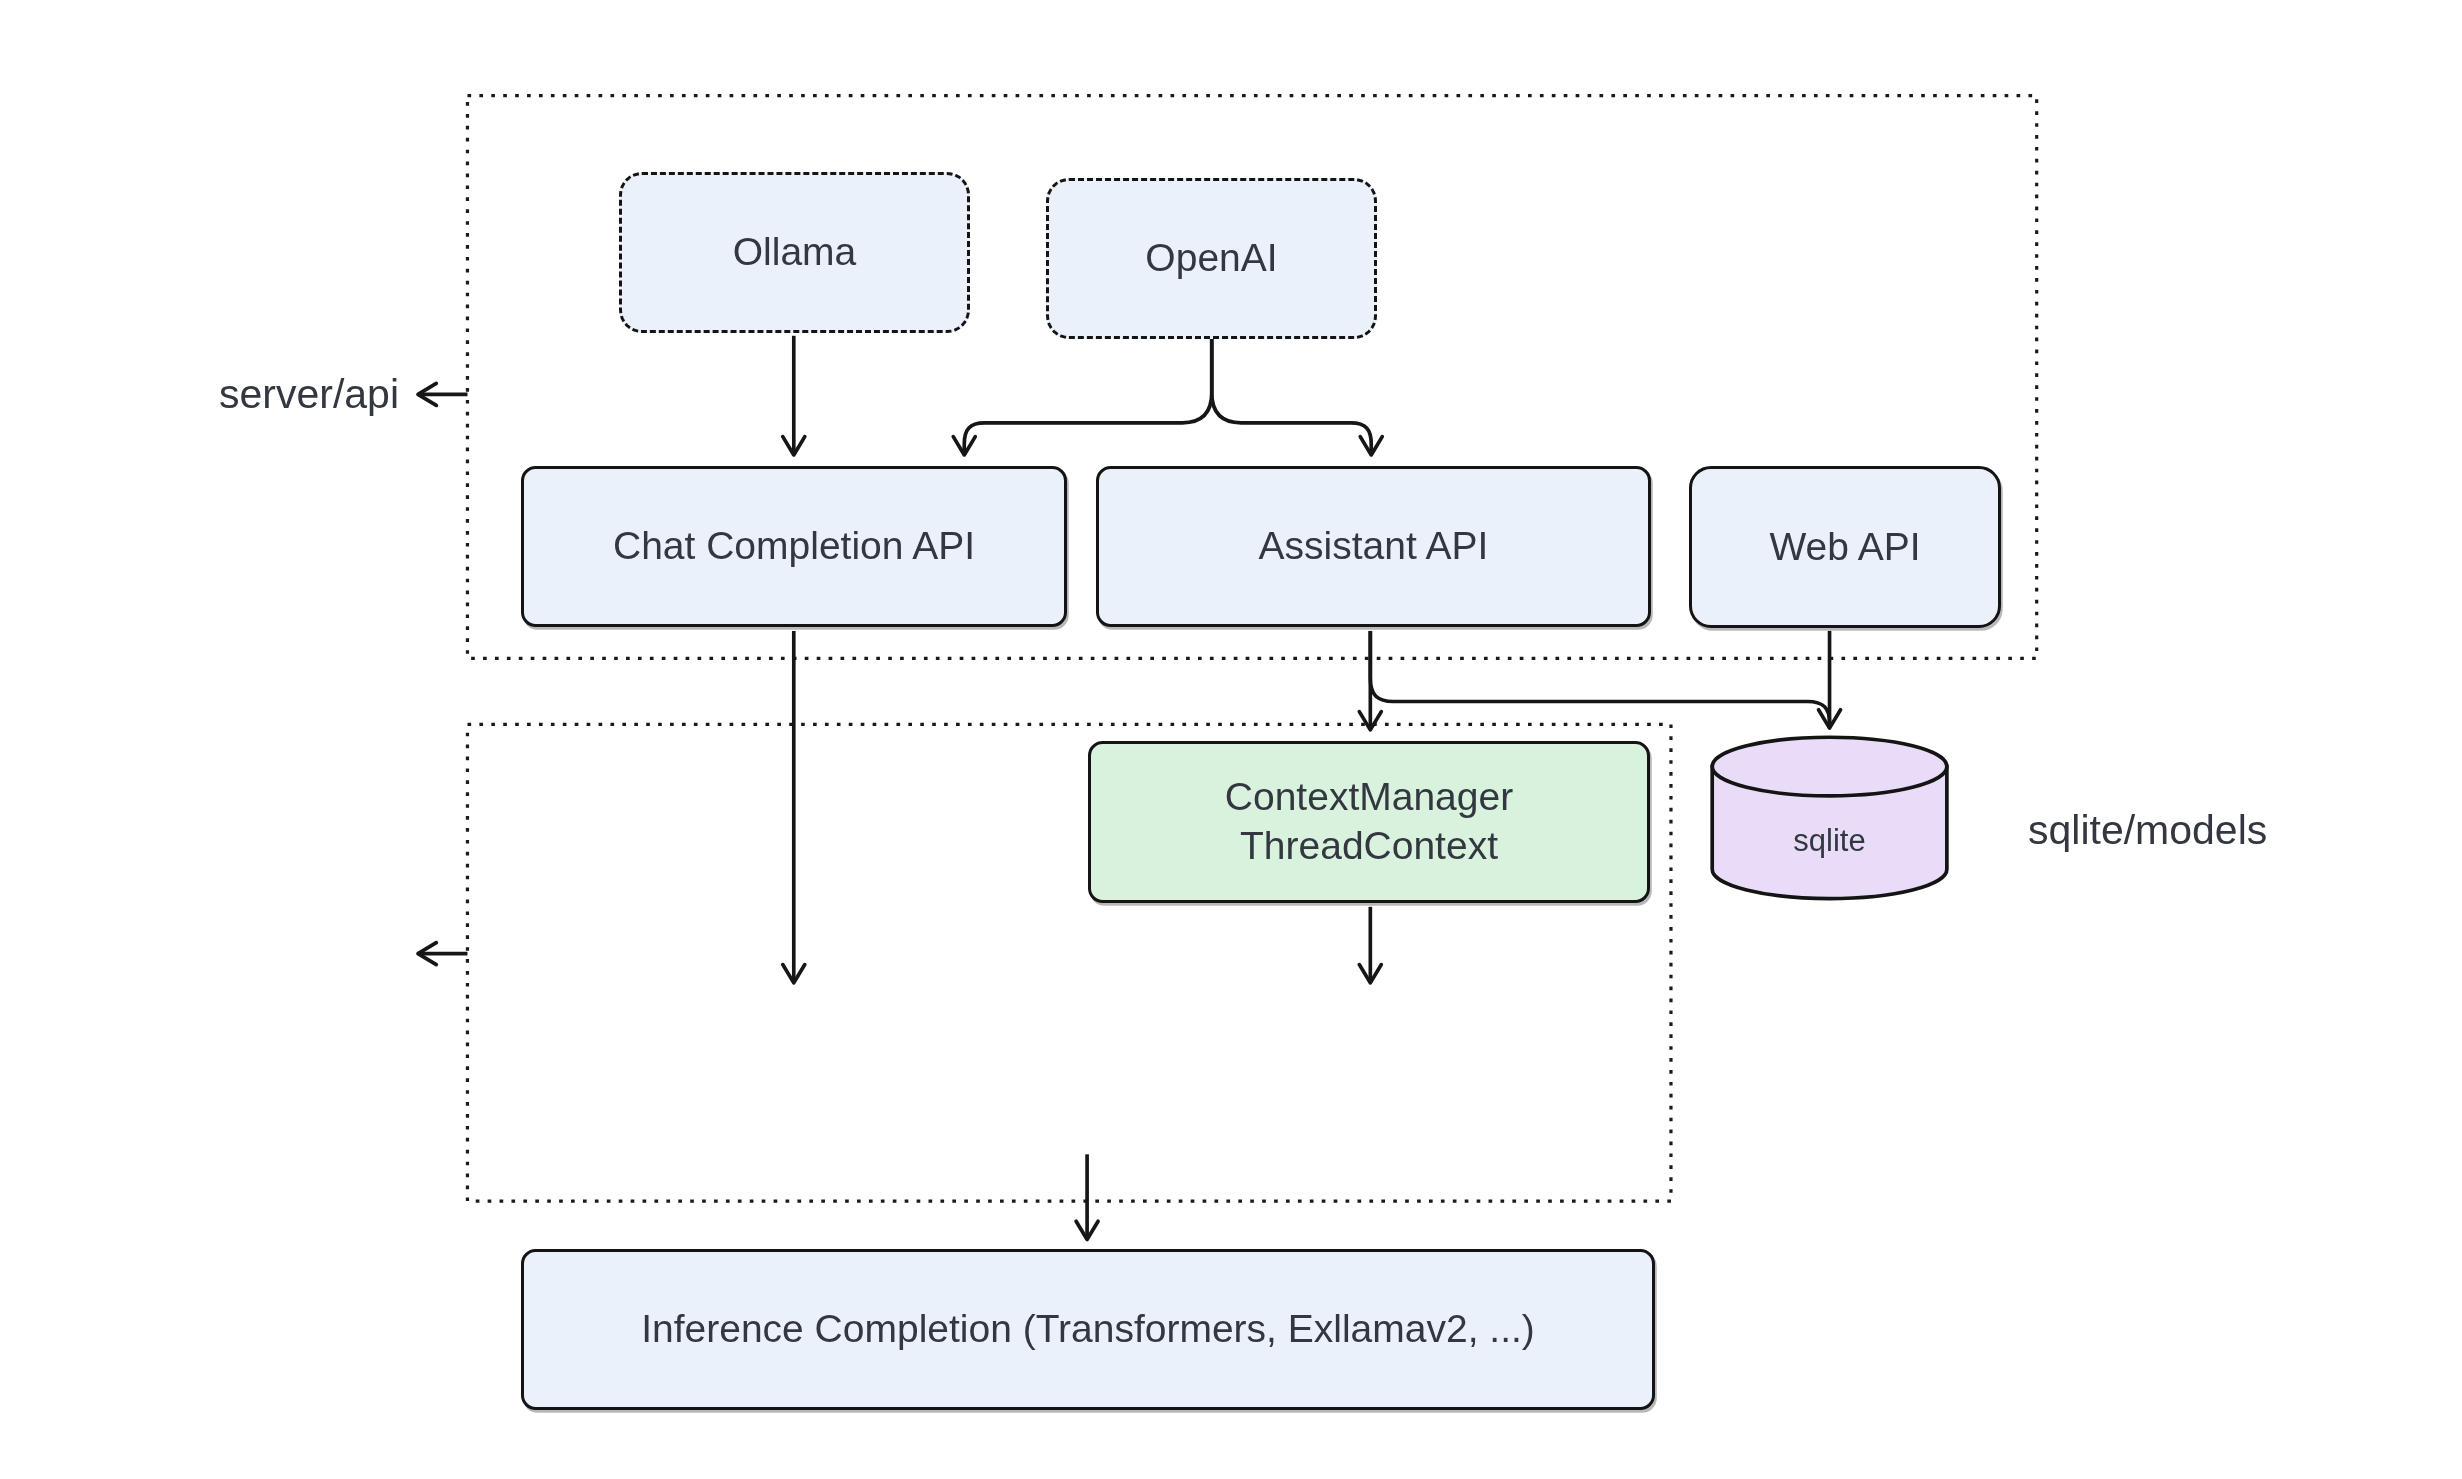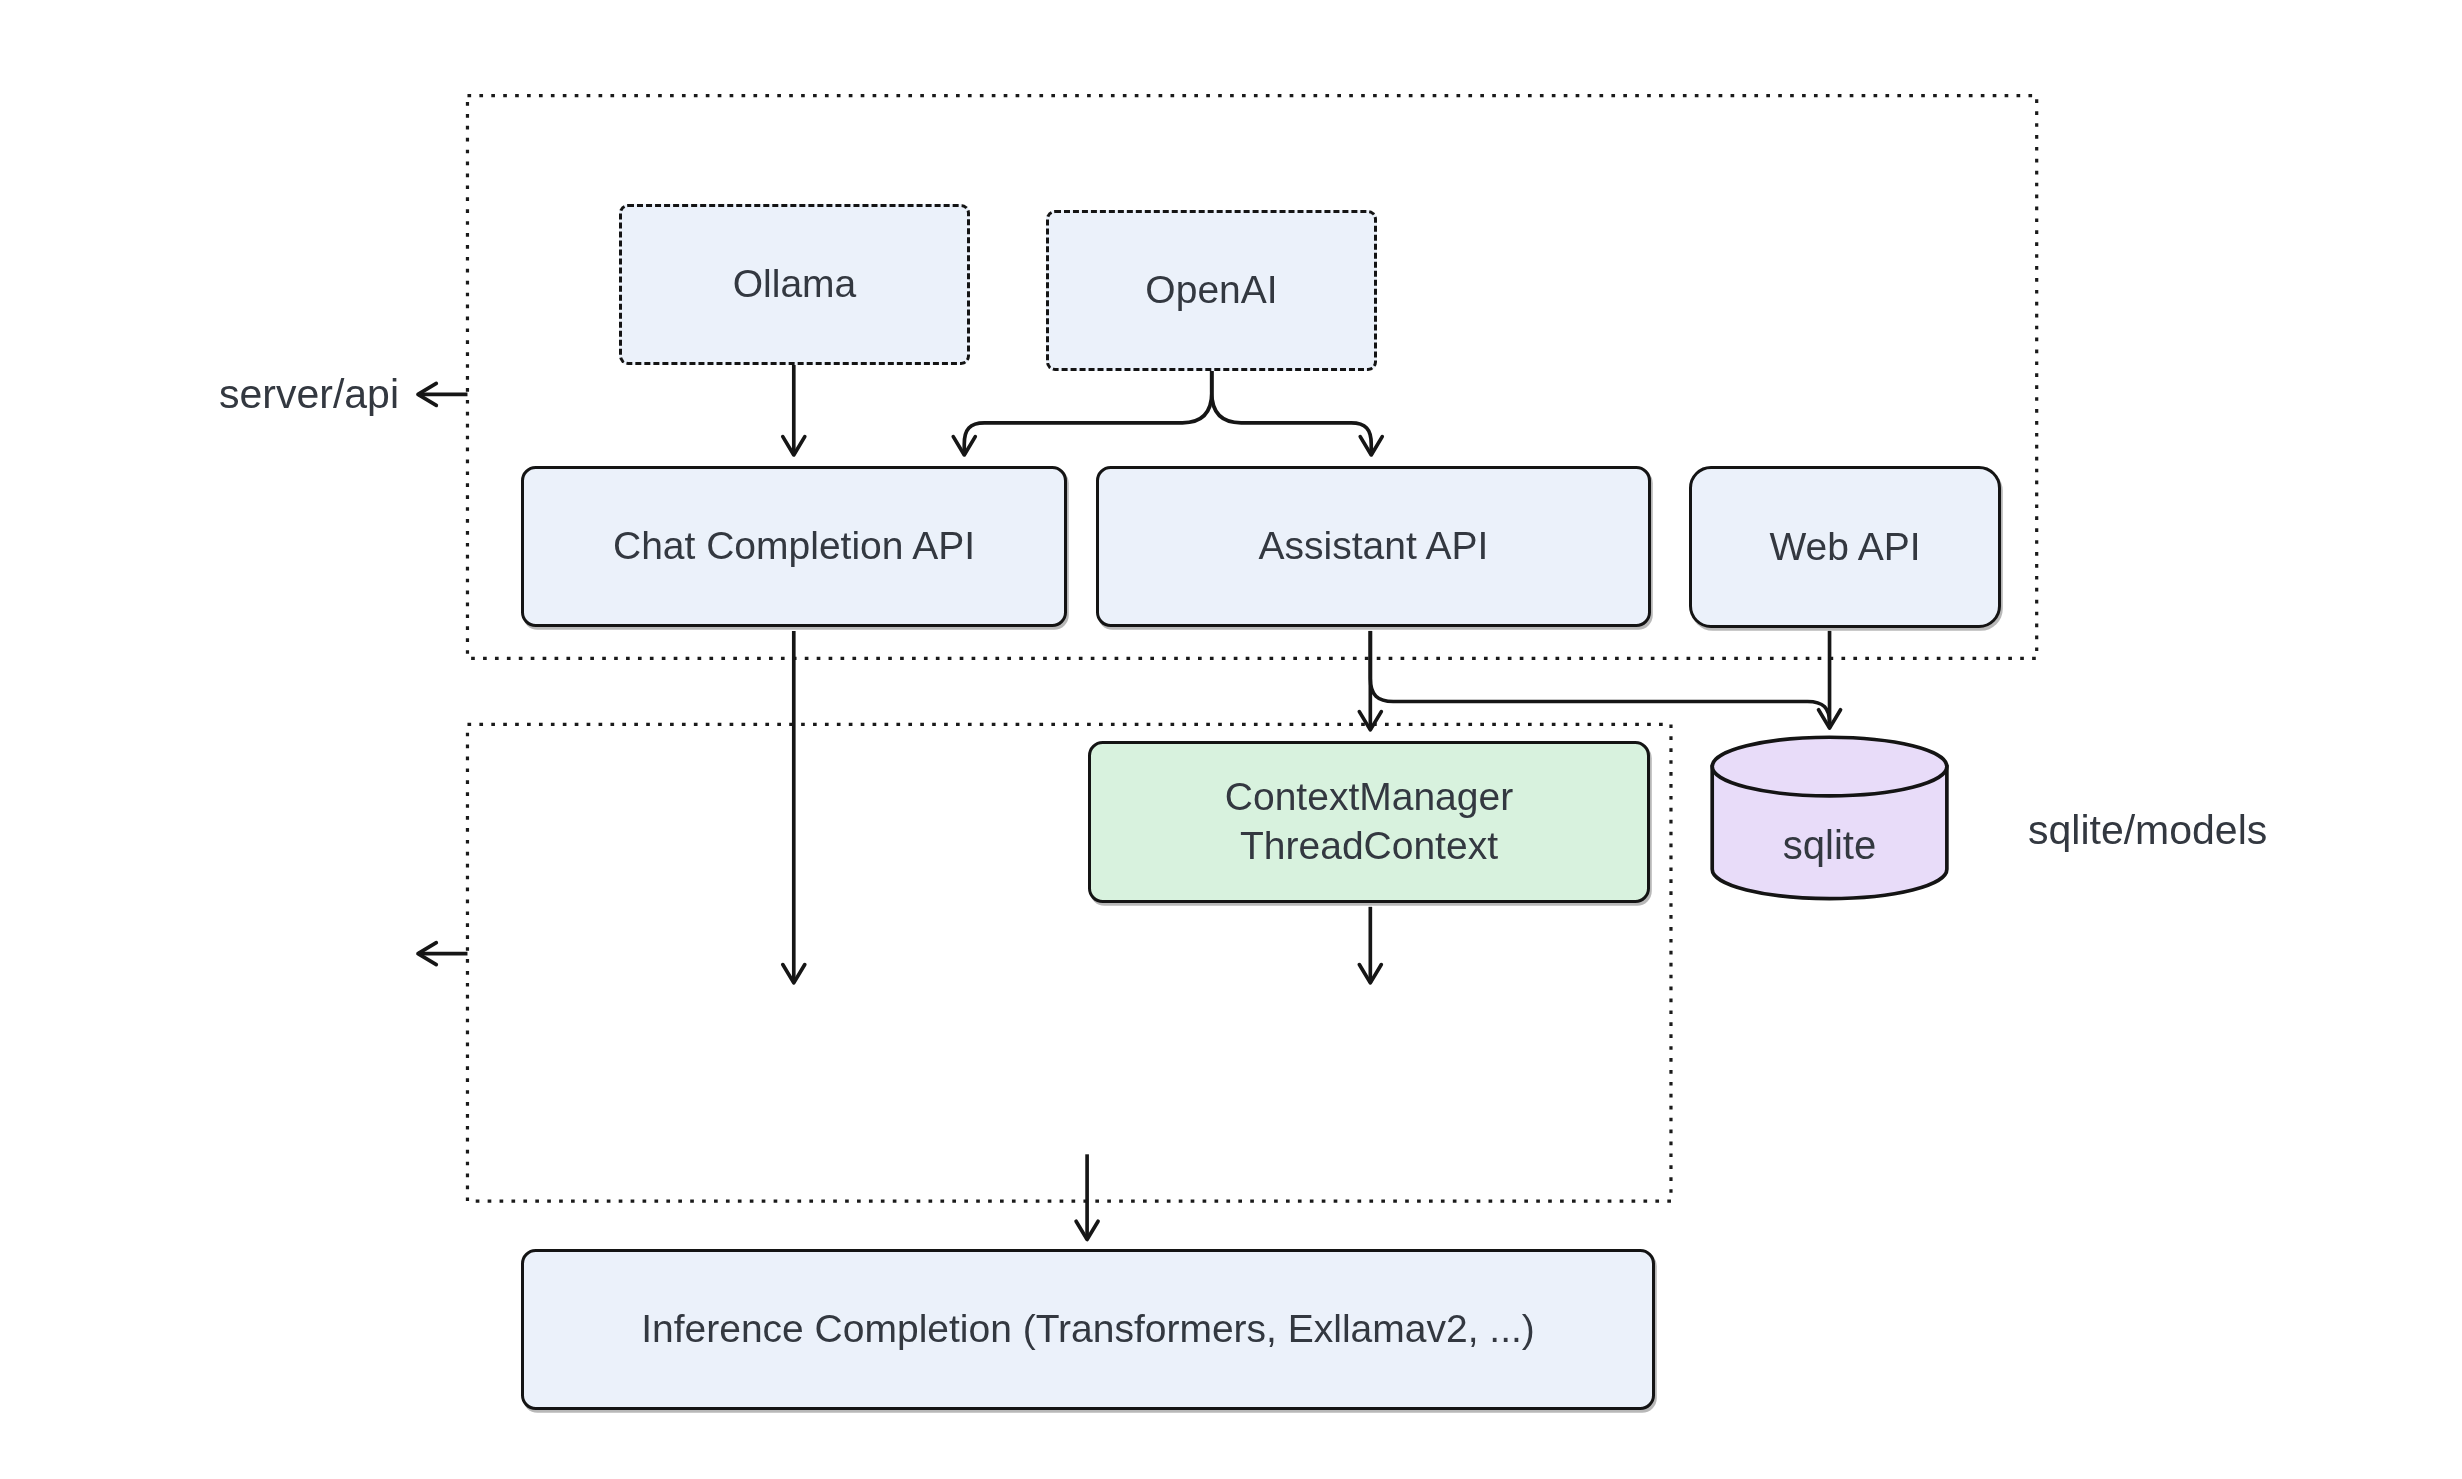--- a/index.html
+++ b/index.html
@@ -4,31 +4,31 @@
 <style>
   html,body{margin:0;padding:0;background:#ffffff;}
   #canvas{position:relative;width:2462px;height:1480px;background:#ffffff;overflow:hidden;
           font-family:"Liberation Sans", sans-serif;color:#333840;}
   #edges{position:absolute;left:0;top:0;z-index:1;}
   .node{position:absolute;z-index:2;box-sizing:border-box;display:flex;flex-direction:column;
         align-items:center;justify-content:center;text-align:center;
         border:3.7px solid #141414;border-radius:14.7px;background:#ebf1fa;
         font-size:39px;line-height:1.25;color:#333840;
         box-shadow:1.8px 2.8px 0 rgba(0,0,0,0.28);}
-  .node.dashed{border-style:dashed;box-shadow:none;border-radius:9px;margin-top:32px;}
+  .node.dashed{border-style:dashed;box-shadow:none;border-radius:23px;}
   .node-ollama   {left:619px;  top:172px; width:351px;  height:161px;}
   .node-openai   {left:1046px; top:178px; width:331px;  height:161px;}
   .node-chat     {left:521px;  top:466px; width:546px;  height:161px;}
   .node-assistant{left:1096px; top:466px; width:555px;  height:161px;}
   .node-web      {left:1689px; top:466px; width:312px;  height:162px;border-radius:22px;}
   .node-context  {left:1088px; top:741px; width:562px;  height:162px; background:#d8f2de;}
   .node-backend  {left:521px;  top:992px;width:1134px; height:160px; background:#fdf0cb;}
   .node-inference{left:521px;  top:1249px;width:1134px; height:161px;}
   .cyl-label{position:absolute;z-index:3;left:1712px;top:823px;width:235px;text-align:center;
-             font-size:40px;color:#333840;}
+             font-size:31px;color:#333840;}
   .side-label{position:absolute;z-index:2;font-size:41px;color:#333840;white-space:nowrap;}
   .lbl-server-api    {left:124px; top:371px; width:275px; text-align:right;}
   .lbl-server-backend{left:81px;  top:930px;width:327px; text-align:right;}
   .lbl-server-models {left:2028px;top:807px;}
 </style>
 </head>
 <body>
 
 <div id="canvas">
 

